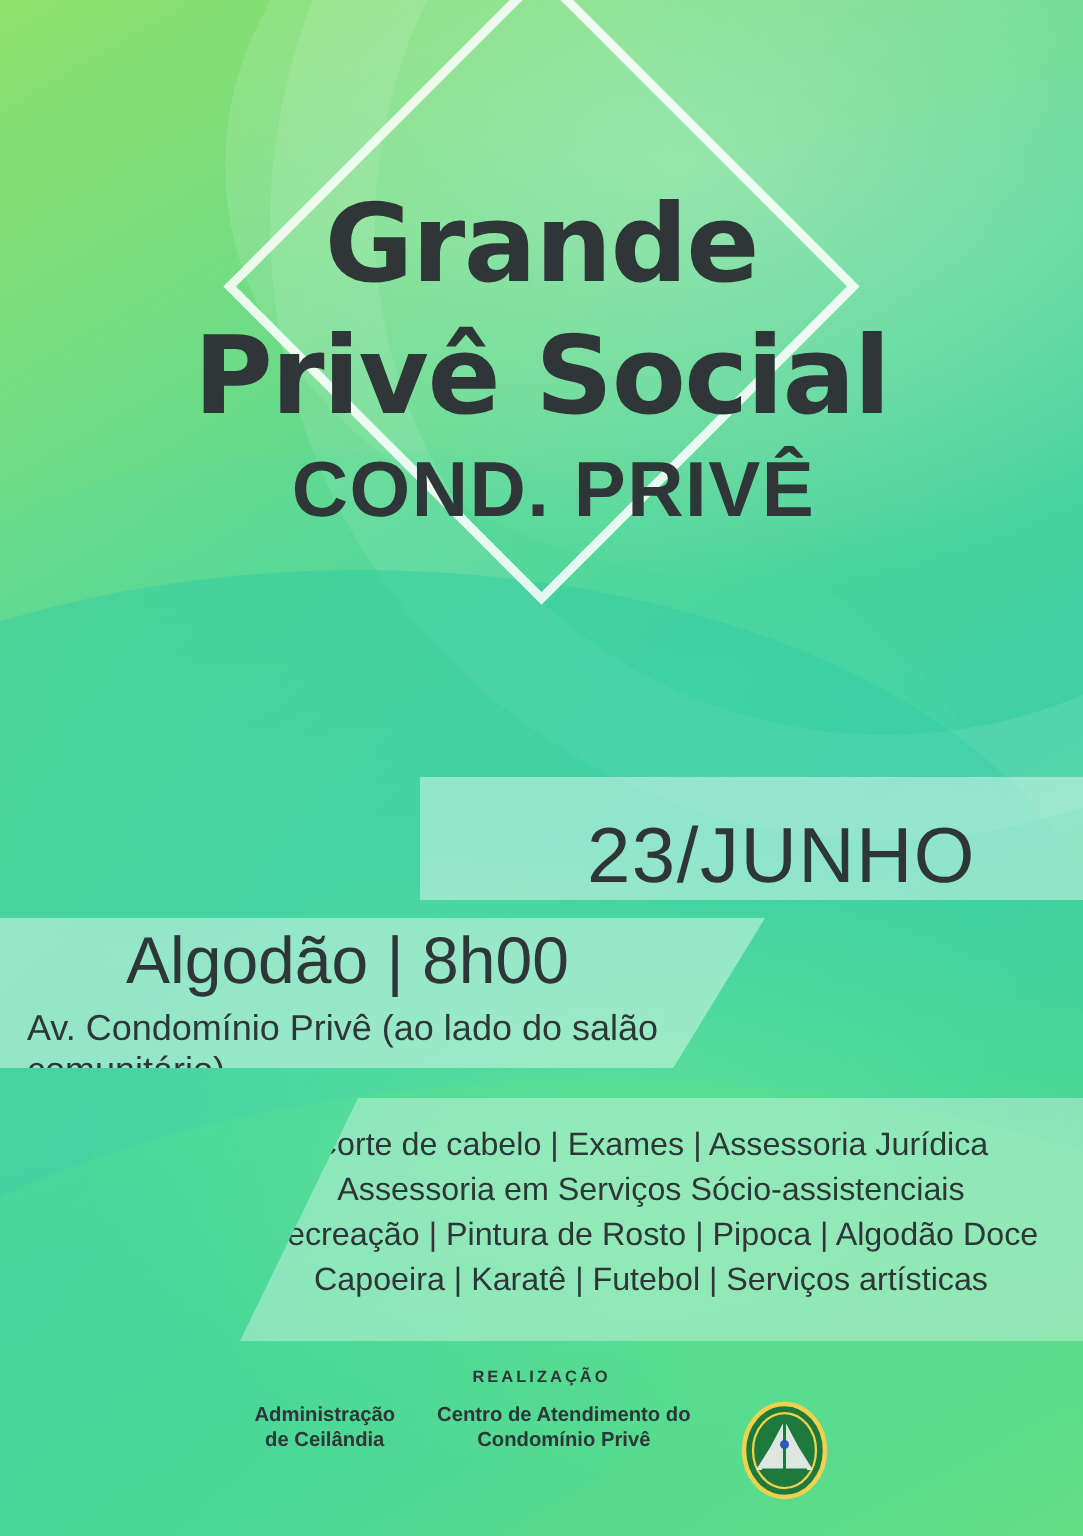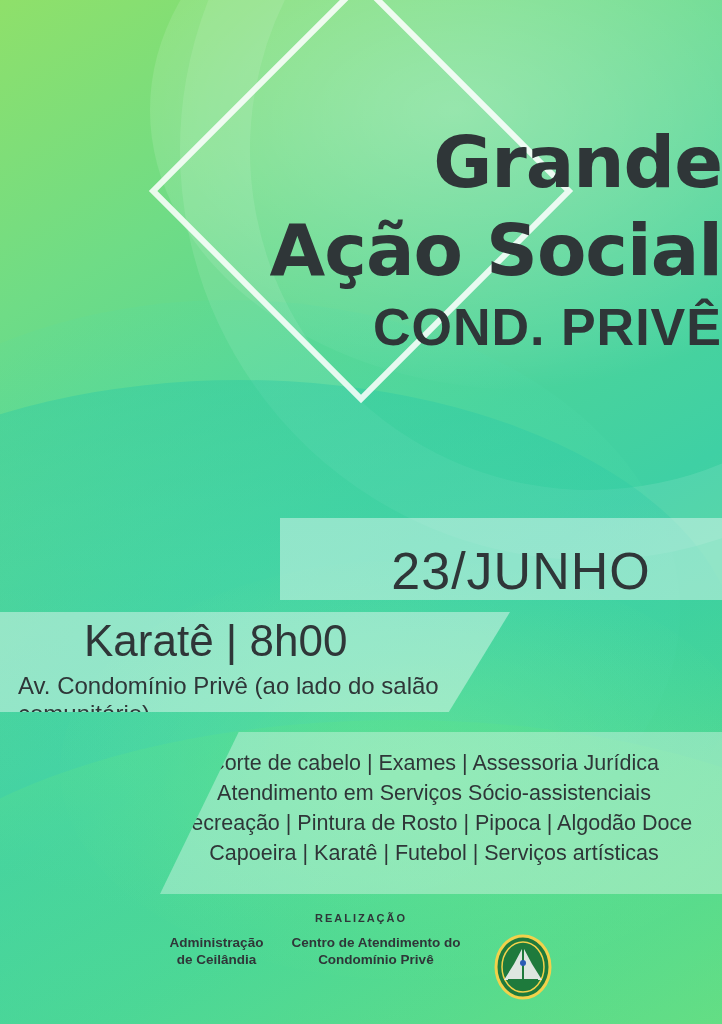--- a/index.html
+++ b/index.html
@@ -62,21 +62,21 @@
     width:300px; height:300px;
     left:211px; top:41px;
     border:6px solid rgba(255,255,255,0.85);
     transform:rotate(45deg);
   }
 
   
   .headline {
     position:absolute;
     left:0; right:0; top:118px;
-    text-align:right;
+    text-align:center;
     color:#2e3436;
   }
   .h-line1, .h-line2 {
     font-family:"DejaVu Sans", sans-serif;
     font-weight:bold;
     font-size:72px;
     line-height:88px;
     letter-spacing:-1px;
     color:#2f3638;
   }
@@ -192,37 +192,37 @@
   <div class="swoosh"></div>
   <div class="blob blob2"></div>
   <div class="swoosh2"></div>
   <div class="blob blob3"></div>
   <div class="swoosh3"></div>
 
   <div class="diamond"></div>
 
   <div class="headline">
     <div class="h-line1">Grande</div>
-    <div class="h-line2">Ação Social</div>
+    <div class="h-line2">Privê Social</div>
     <div class="h-line3">COND. PRIVÊ</div>
   </div>
 
   <div class="band-date">
     <span class="txt">23/JUNHO</span>
   </div>
 
   <div class="band-day">
-    <div class="daytime">Karatê | 8h00</div>
+    <div class="daytime">Algodão | 8h00</div>
     <div class="address">Av. Condomínio Privê (ao lado do salão comunitário)</div>
   </div>
 
   <div class="band-services">
     <div class="list">
       <div>Corte de cabelo | Exames | Assessoria Jurídica</div>
-      <div>Atendimento em Serviços Sócio-assistenciais</div>
+      <div>Assessoria em Serviços Sócio-assistenciais</div>
       <div>Recreação | Pintura de Rosto | Pipoca | Algodão Doce</div>
       <div>Capoeira | Karatê | Futebol | Serviços artísticas</div>
     </div>
   </div>
 
   <div class="footer">
     <div class="realizacao">REALIZAÇÃO</div>
     <div class="credits">
       <div class="credit">
         <div>Administração</div>

